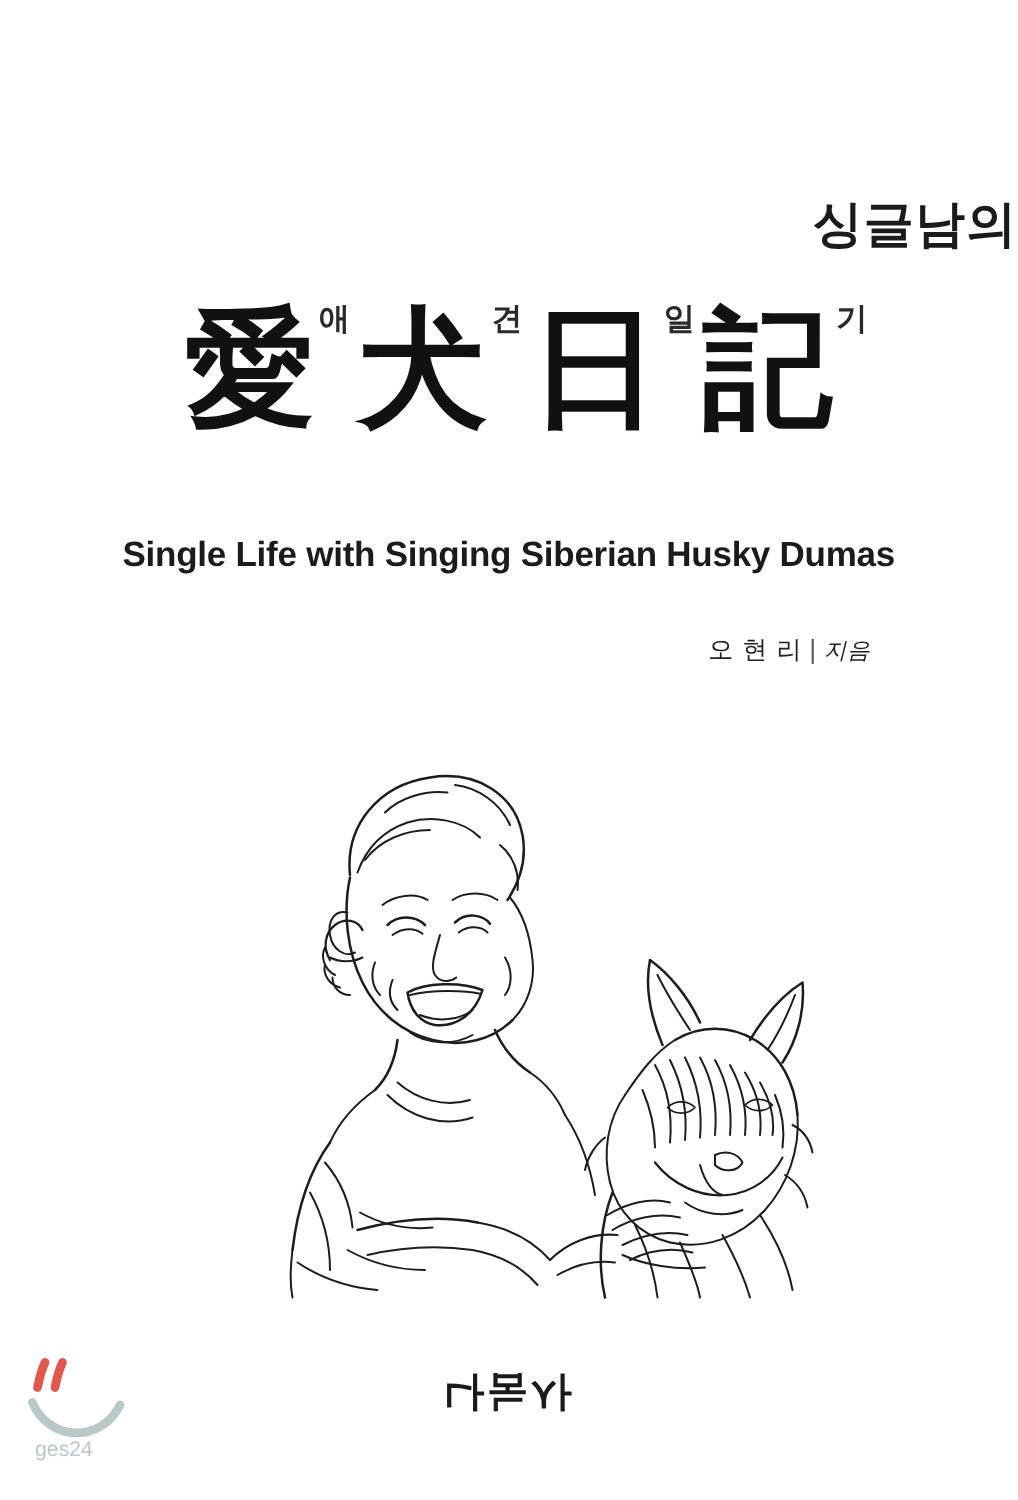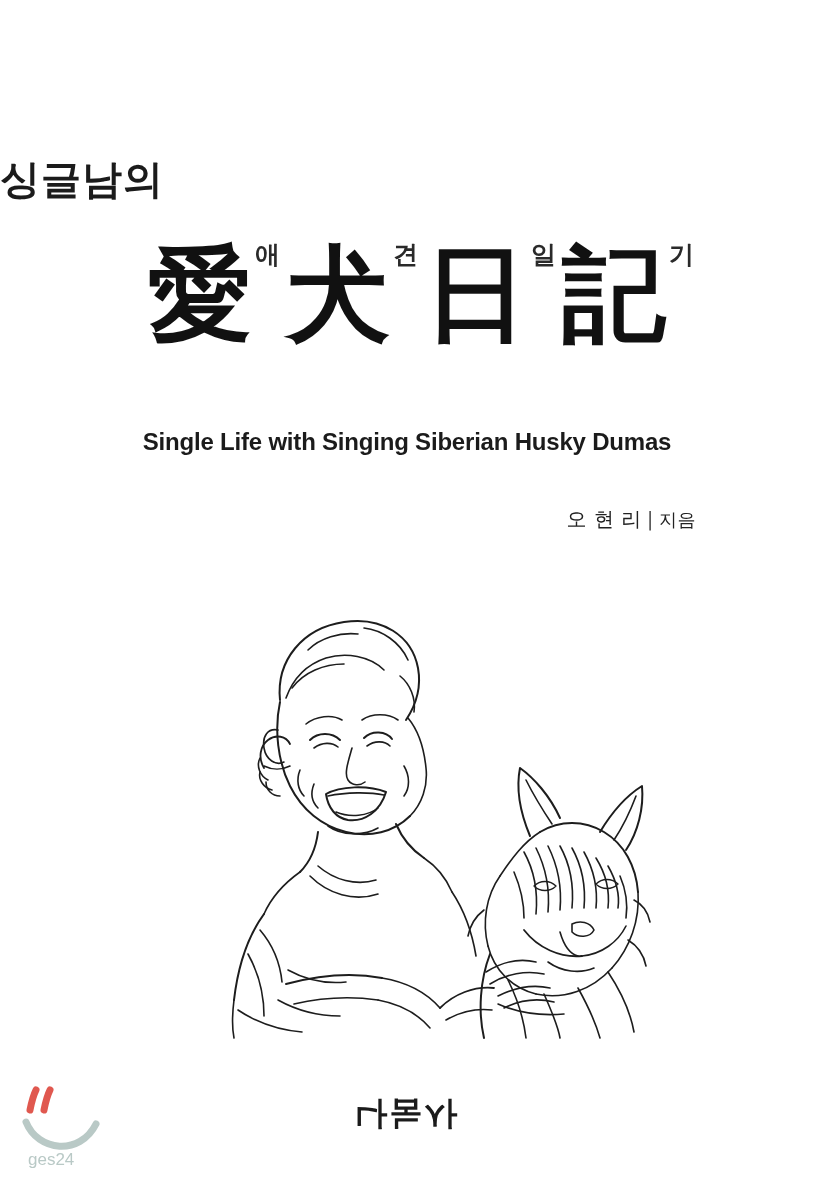--- a/index.html
+++ b/index.html
@@ -21,21 +21,21 @@
     inset: 0;
     background: #ffffff;
   }
 
   
   .series-line {
     position: absolute;
     top: 152px;
     left: 0;
     width: 814px;
-    text-align: left;
+    text-align: right;
     font-size: 40px;
     letter-spacing: 1px;
     font-weight: 600;
     color: #1b1b1b;
     font-family: Liberation Mono, monospace;
   }
 
   
   .hanja-title {
     position: absolute;
@@ -70,21 +70,21 @@
     font-family: "DejaVu Sans", "Liberation Sans", sans-serif;
   }
 
   
   .english-subtitle {
     position: absolute;
     top: 428px;
     left: 0;
     width: 814px;
     text-align: center;
-    font-size: 24px;
+    font-size: 28px;
     font-weight: 700;
     letter-spacing: -0.2px;
     color: #1b1b1b;
     font-family: "Liberation Sans", sans-serif;
   }
 
   
   .author-line {
     position: absolute;
     top: 506px;
@@ -93,20 +93,21 @@
     color: #222222;
     font-family: "DejaVu Sans", "Liberation Sans", sans-serif;
     letter-spacing: 0.5px;
   }
   .author-line .sep {
     margin: 0 5px;
     color: #555;
   }
   .author-line .role {
     font-size: 18px;
+    font-style: italic;
   }
 
   
   .illustration {
     position: absolute;
     top: 580px;
     left: 168px;
     width: 500px;
     height: 460px;
   }

